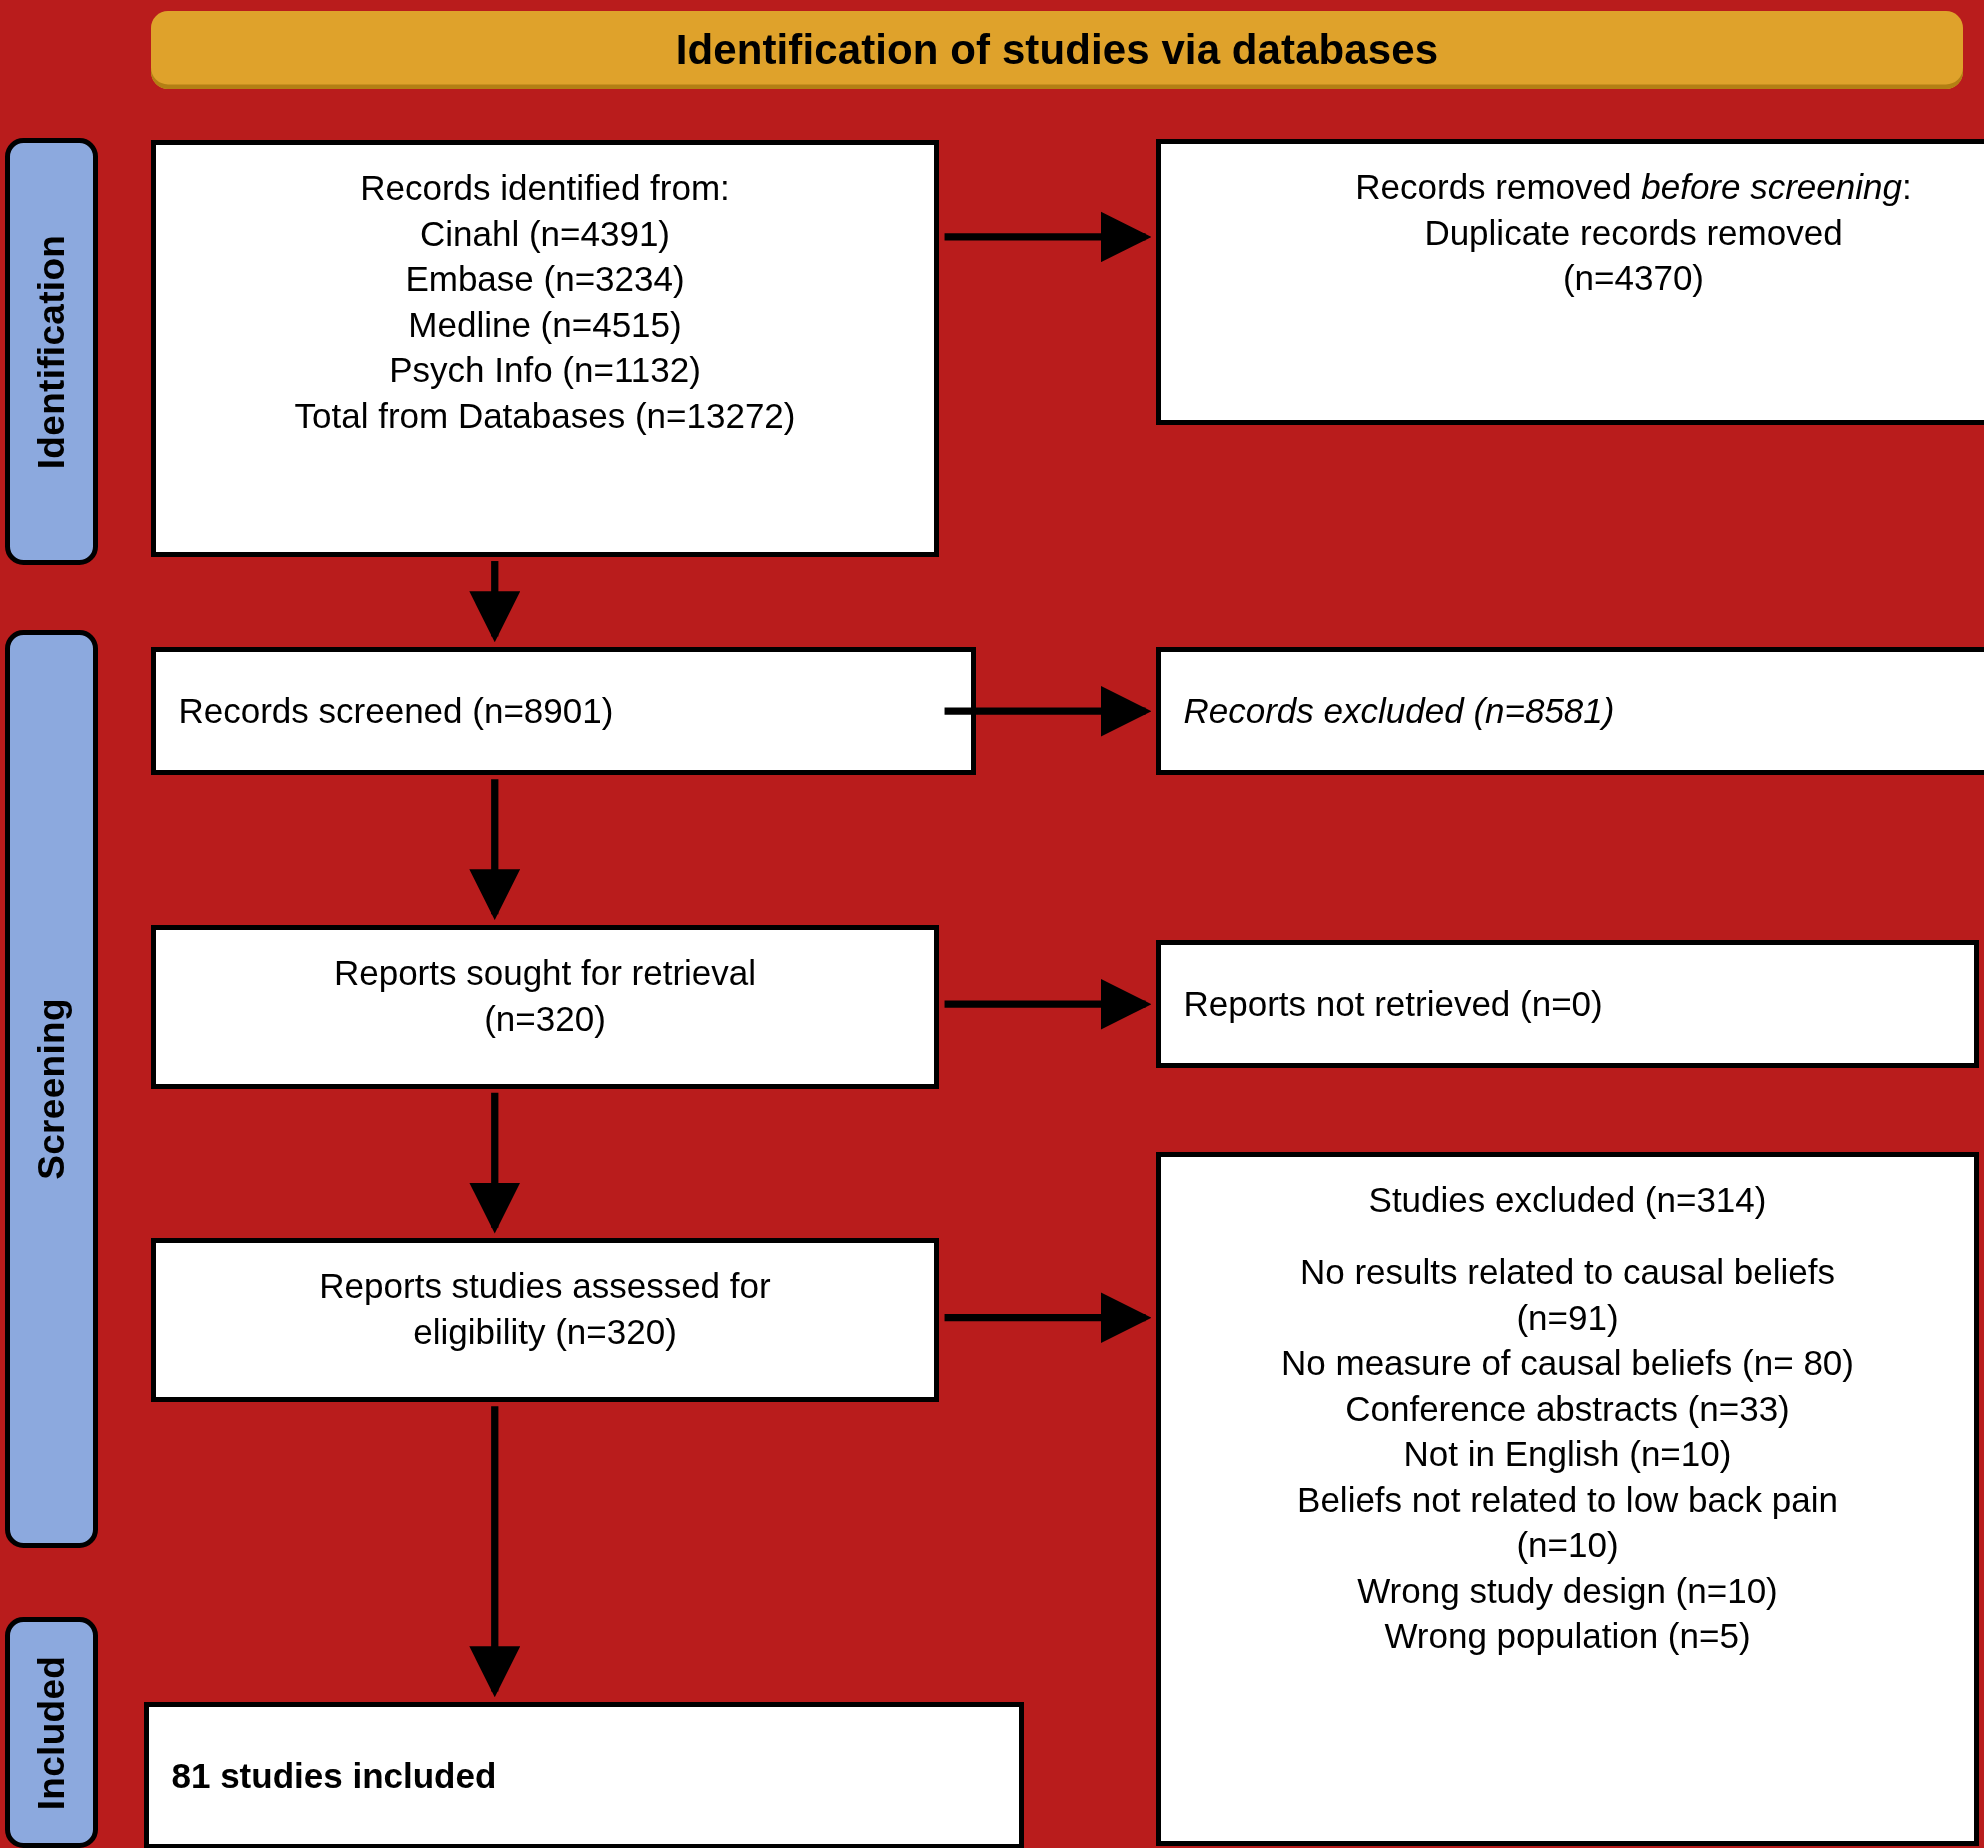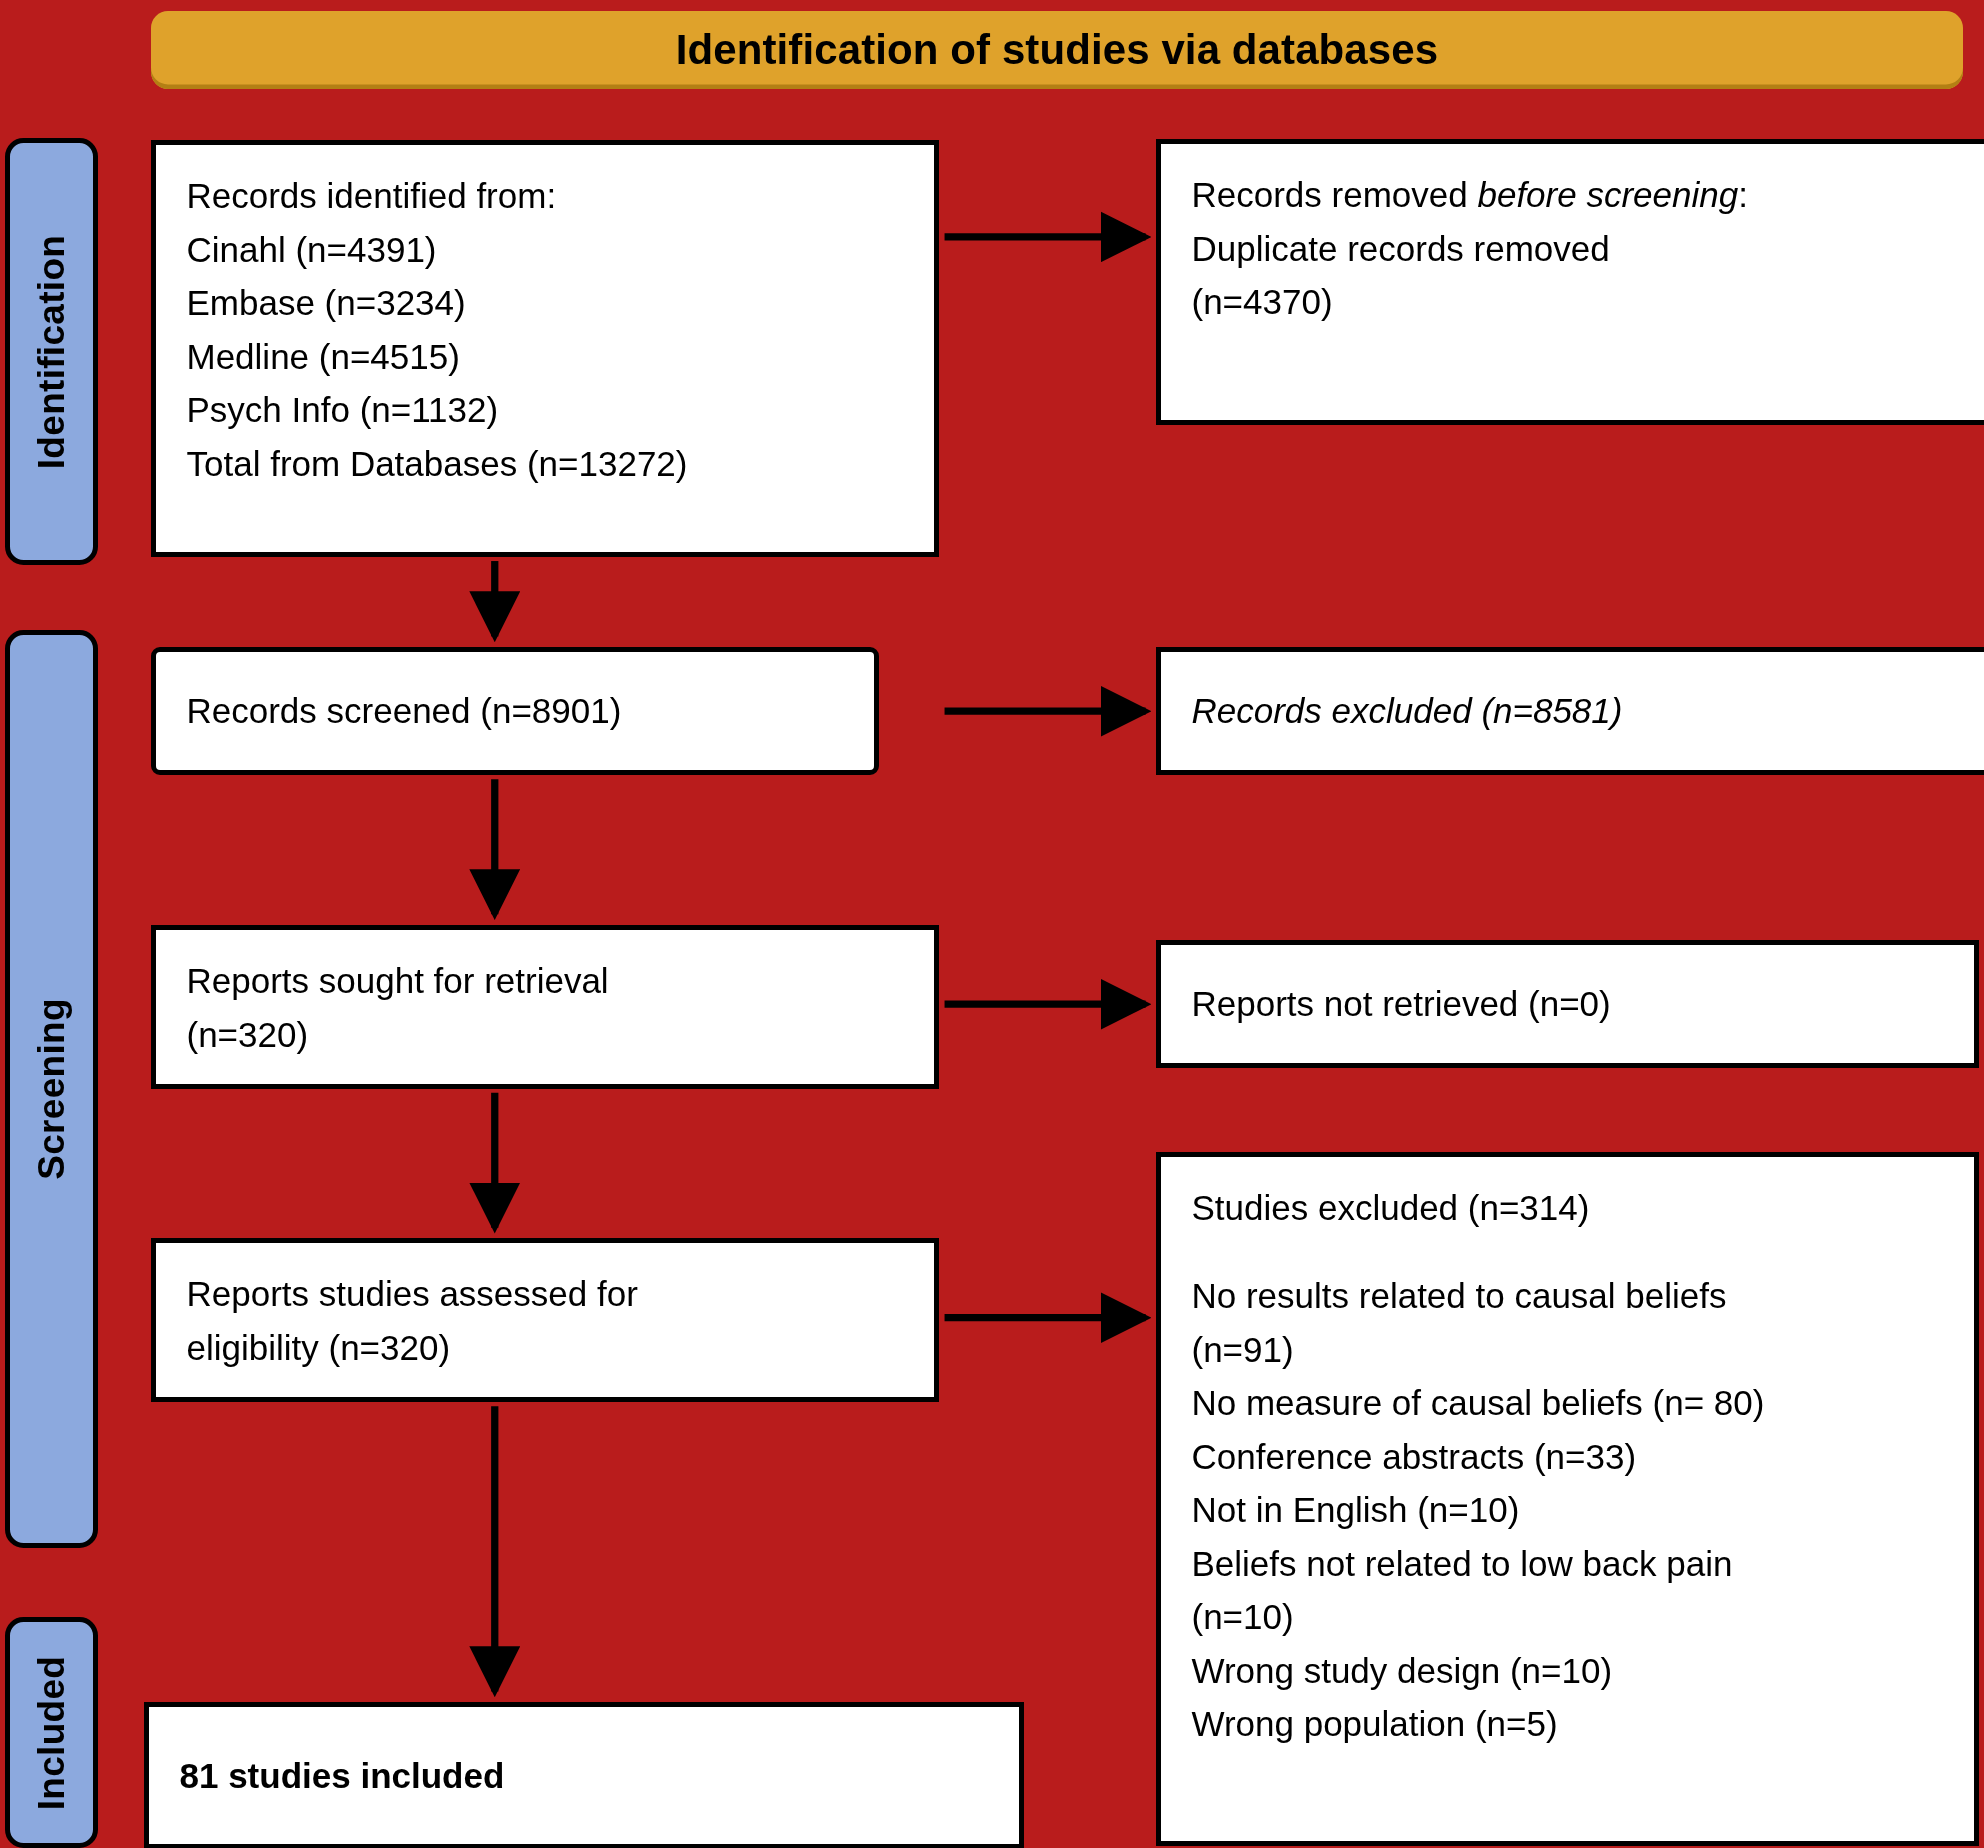--- a/index.html
+++ b/index.html
@@ -63,34 +63,35 @@
 
   
   .box {
     position: absolute;
     background: #ffffff;
     border: 5.3px solid #000000;
     box-sizing: border-box;
     padding: 20px 22.5px;
   }
   .box p {
-    margin: 8px;
+    margin: 0;
     font-size: 35px;
     line-height: 1.30;
     color: #000000;
     white-space: nowrap;
+    text-align: center;
   }
   .box p.bold { font-weight: bold; }
   .box p .ital { font-style: italic; }
   .spacer { height: 26.5px; }
 
   #box-identified  { left: 151px;  top: 140px;  width: 788px; height: 417px; }
   #box-removed     { left: 1156px; top: 139px;  width: 955px; height: 286px; }
-  #box-screened    { left: 151px;  top: 647px;  width: 728px; height: 128px;
-                     display:flex; align-items:center;border-radius:9px; }
+  #box-screened    { left: 151px;  top: 647px;  width: 825px; height: 128px;
+                     display:flex; align-items:center; }
   #box-excluded    { left: 1156px; top: 647px;  width: 864px; height: 128px;
                      display:flex; align-items:center;font-style:italic; }
   #box-sought      { left: 151px;  top: 925px; width: 788px; height: 164px; }
   #box-notretr     { left: 1156px; top: 940px; width: 823px; height: 128px;
                      display:flex; align-items:center; }
   #box-assessed    { left: 151px;  top: 1238px; width: 788px; height: 164px; }
   #box-studiesexcl { left: 1156px; top: 1152px; width: 823px; height: 694px; }
   #box-included    { left: 144px;  top: 1702px; width: 880px; height: 147px;
                      display:flex; align-items:center; }
 

